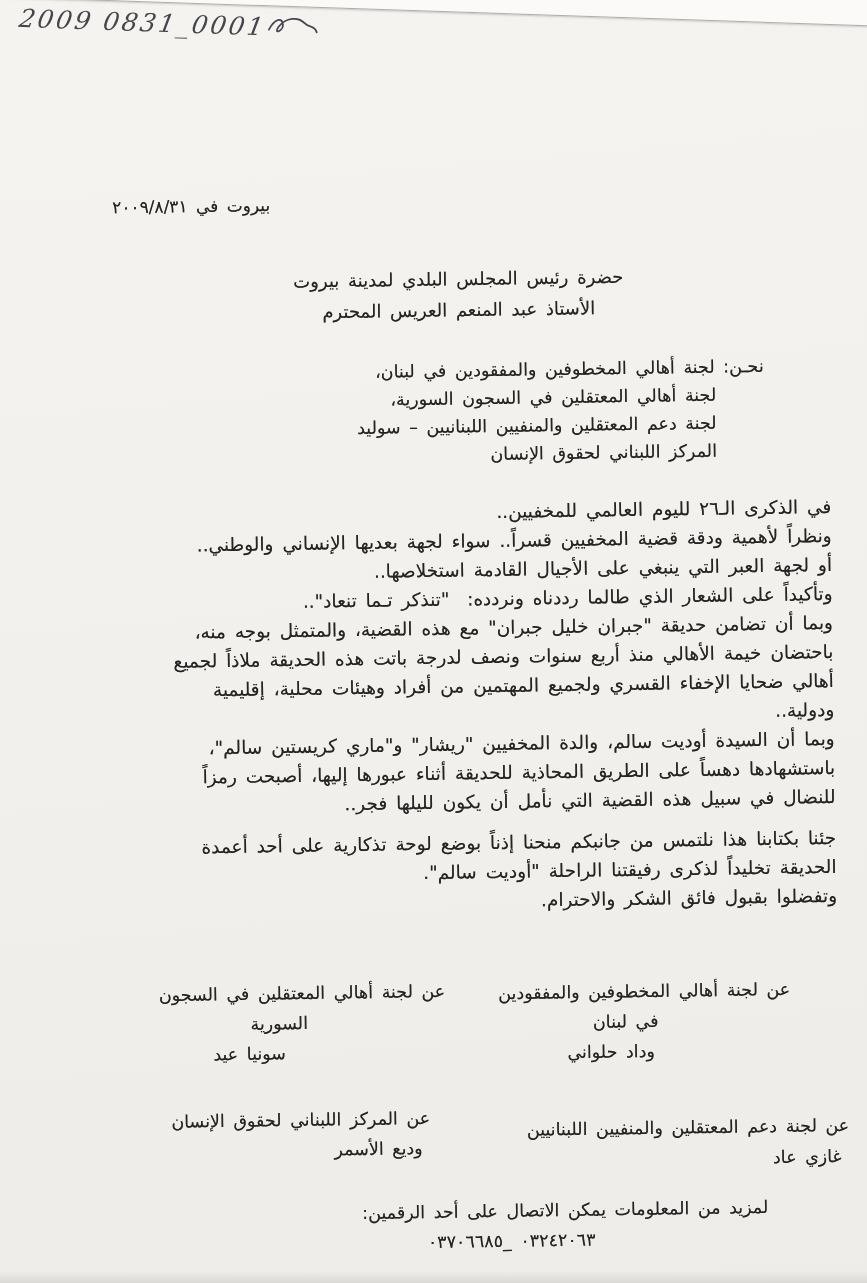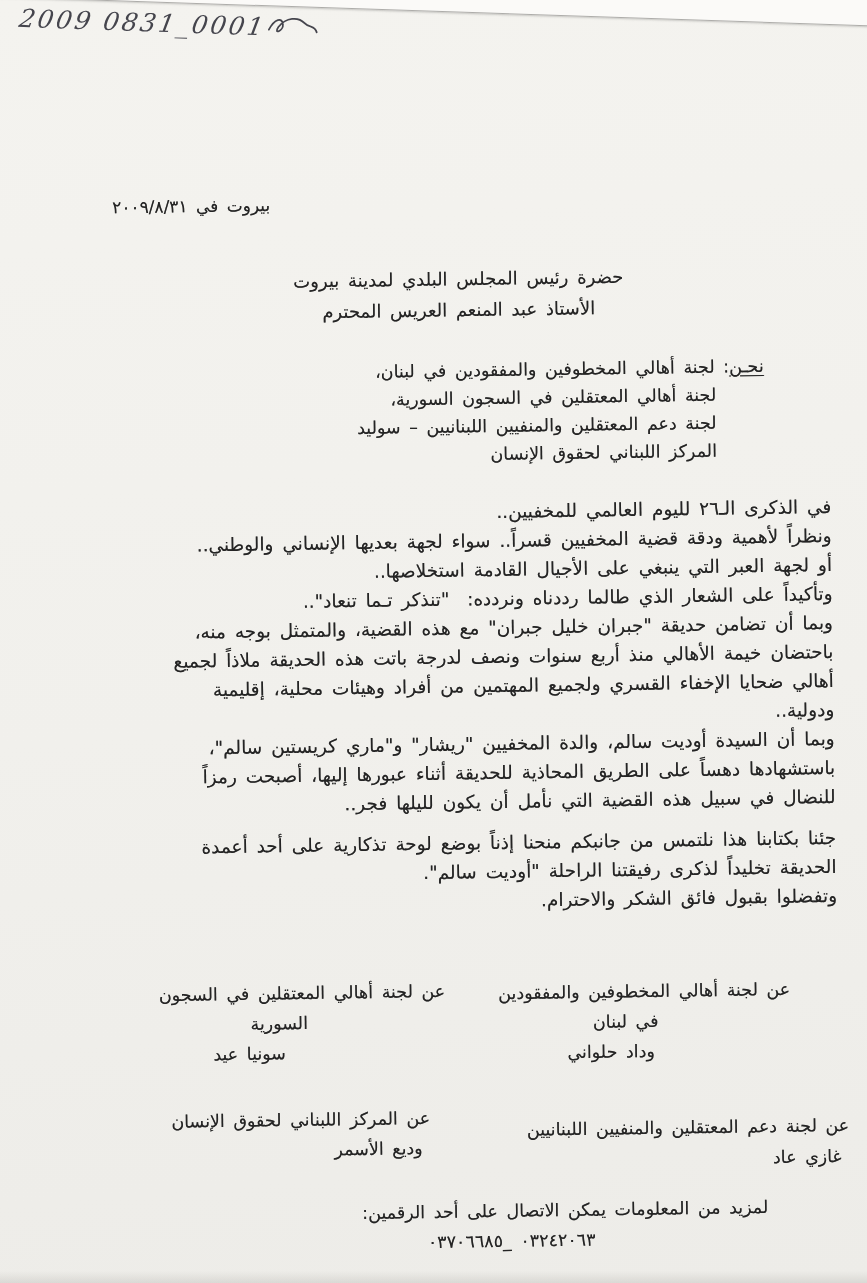--- a/index.html
+++ b/index.html
@@ -20,21 +20,21 @@
     transform:rotate(1.9deg);transform-origin:0 0;}
   .handwriting{left:22px;top:4px;font-family:"DejaVu Serif",serif;
     font-style:italic;font-size:25px;letter-spacing:2.5px;color:#45454d;
     transform:rotate(2deg) skewX(-8deg);transform-origin:0 0;white-space:nowrap;}
   .handwriting svg{vertical-align:-4px;margin-left:2px;}
   .dateline{left:112px;top:195px;font-size:17px;}
   .addressee{left:243px;top:260px;width:430px;text-align:center;
     font-size:18px;line-height:31px;}
   .we{right:104px;top:352px;font-size:17.5px;line-height:28px;}
   .we .rest{padding-right:48px;}
-  .u{text-decoration:underline;text-underline-offset:3px;text-align:right;}
+  .u{text-underline-offset:3px;text-align:right;}
   .body{right:36px;top:492px;width:800px;font-size:18.5px;line-height:29px;}
   .body .para{margin:0;}
   .body .gap{margin-top:12px;}
   .sig{font-size:17.5px;line-height:30px;}
   .sig-r1{top:974px;right:77px;width:330px;}
   .sig-l1{top:976px;left:112px;width:333px;}
   .sig-r2{top:1110px;right:18px;width:380px;line-height:31px;}
   .sig-l2{top:1103px;left:112px;width:318px;}
   .ctr{text-align:center;}
   .shift-l15{position:relative;left:-15px;text-align:center;}

